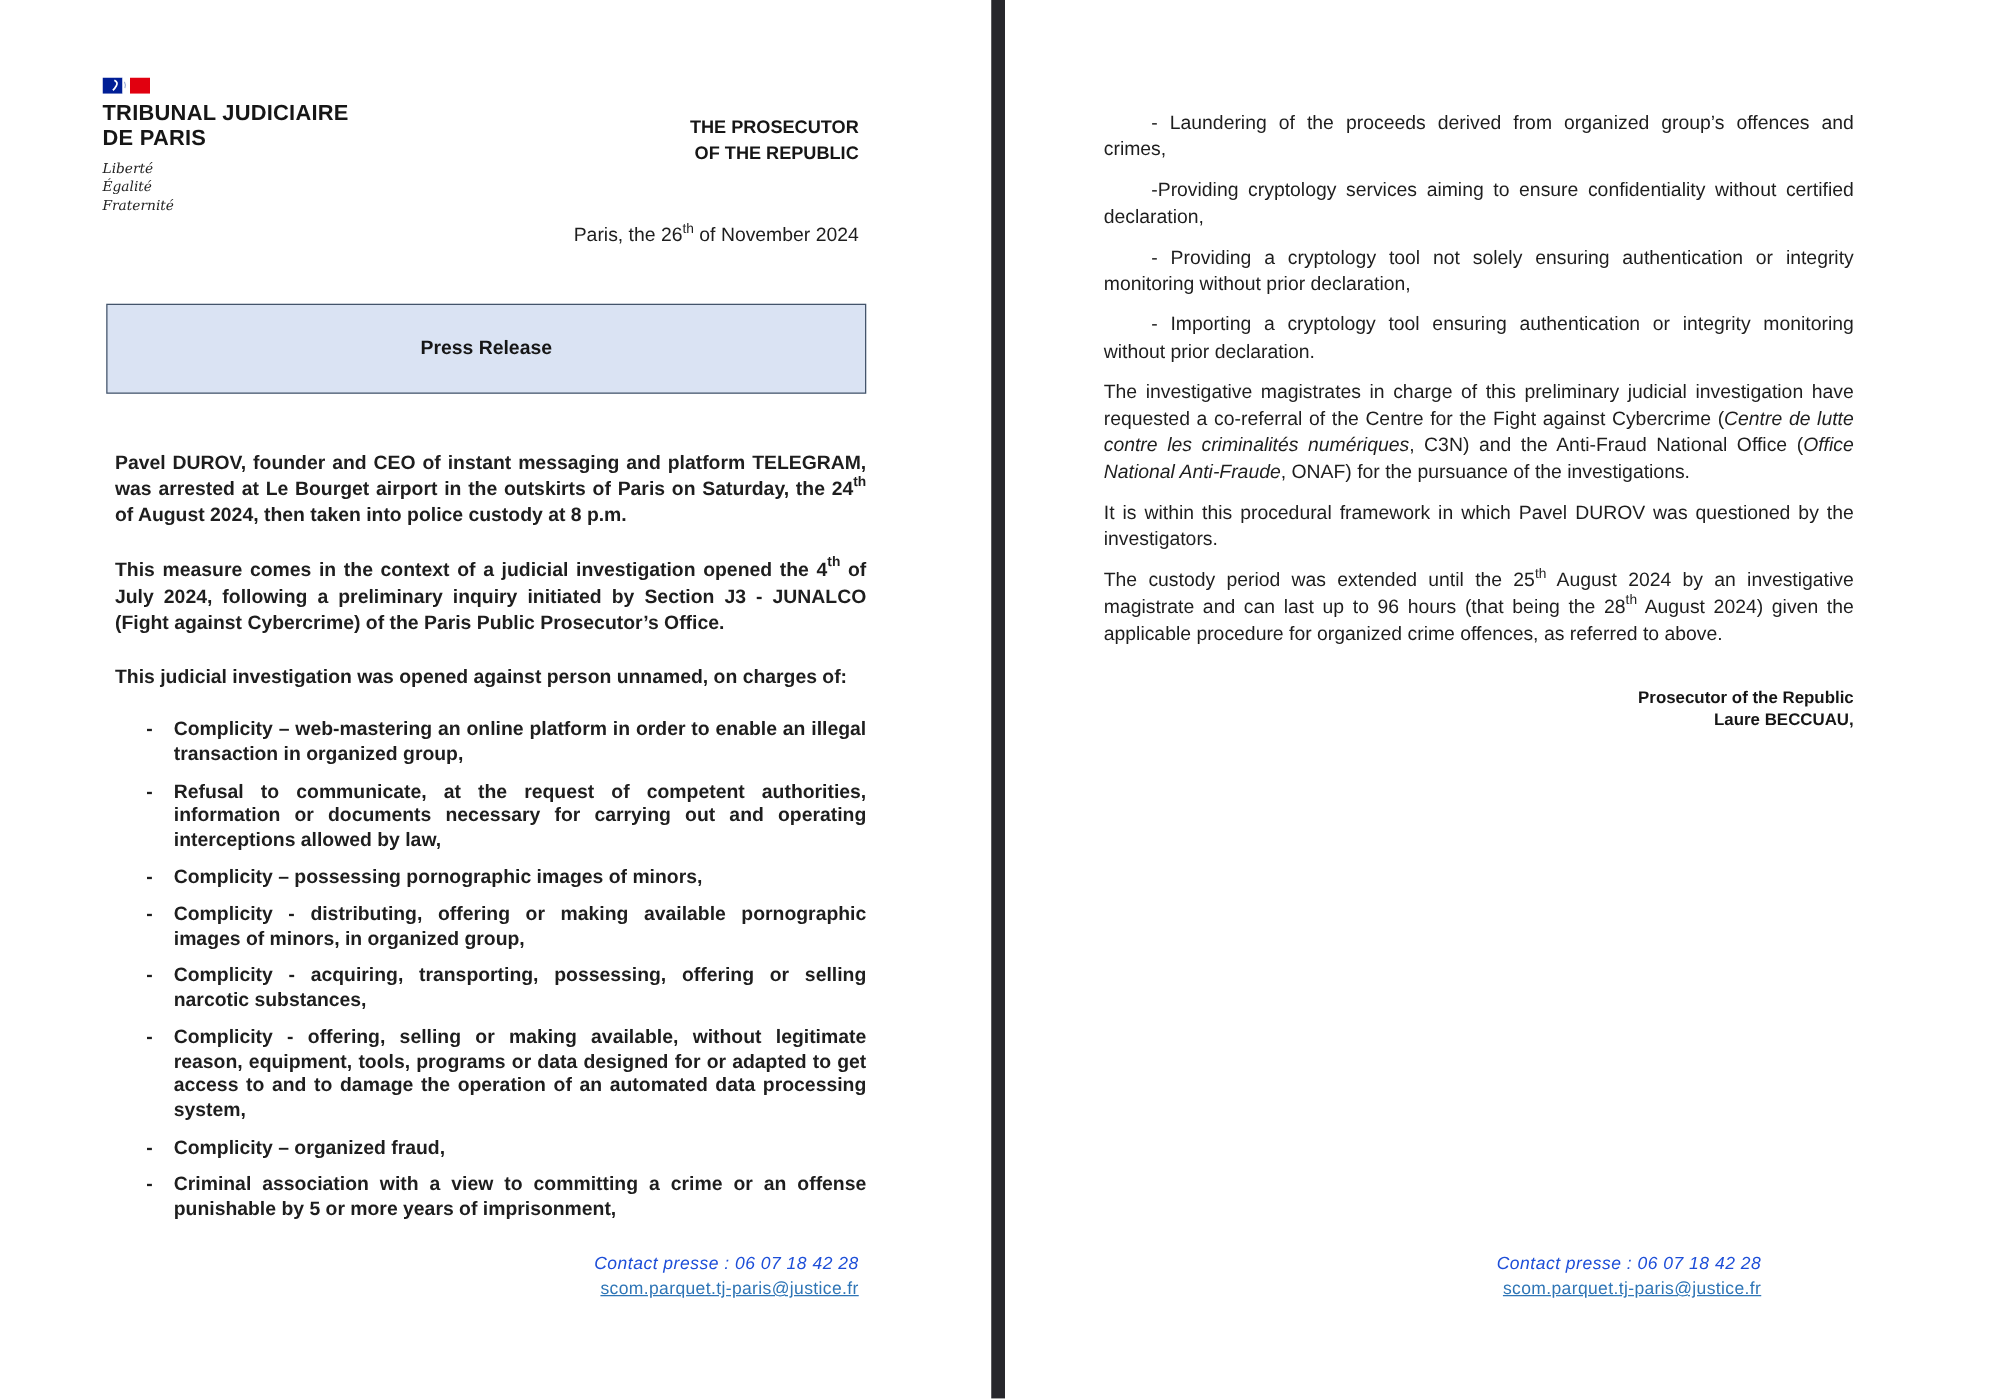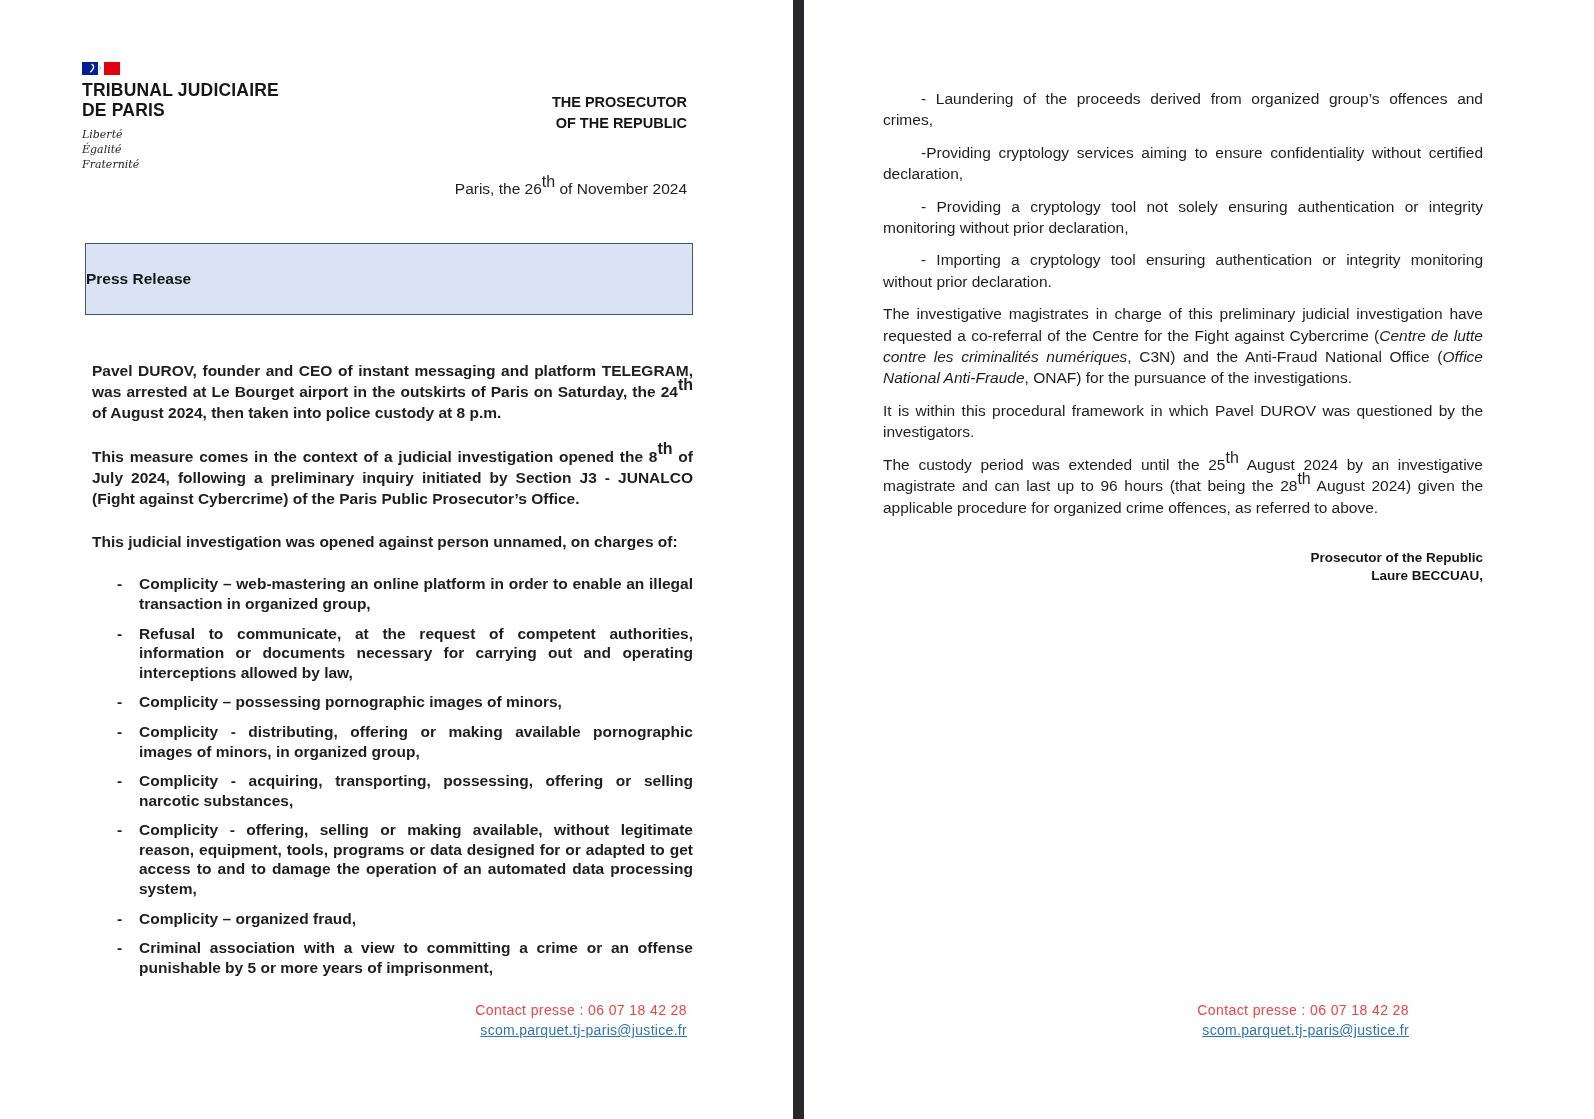--- a/index.html
+++ b/index.html
@@ -19,21 +19,21 @@
   .flag { display:block; margin-bottom:5px; }
   .org { font-size:17.5px; font-weight:bold; line-height:20px; letter-spacing:0.2px; color:#161616; }
   .motto { margin-top:7px; font-family:"DejaVu Serif","Liberation Serif",serif; font-style:italic; font-size:11px; line-height:15px; color:#222; }
 
   .office { position:absolute; right:106px; top:92px; text-align:right; font-weight:bold; font-size:14.5px; line-height:21px; color:#161616; }
   .dateline { position:absolute; right:106px; top:180px; font-size:15.5px; }
 
   .banner {
     position:absolute; left:85px; top:243px; width:608px; height:72px; box-sizing:border-box;
     background:#dae3f3; border:1px solid #44546a;
-    display:flex; align-items:center; justify-content:flex-start;
+    display:flex; align-items:center; justify-content:center;
     font-weight:bold; font-size:15.5px; color:#161616;
   }
 
   .body1 { position:absolute; left:92px; top:360px; width:601px; font-size:15.5px; line-height:21.2px; text-align:justify;font-weight:bold; }
   .body1 .para { margin:0 0 22px 0; }
 
   .charges { margin-top:0; }
   .charge { display:flex; margin-bottom:9.5px; line-height:19.8px; }
   .dash { flex:0 0 22px; margin-left:25px; }
   .ctext { flex:1; text-align:justify; }
@@ -41,24 +41,24 @@
   .body2 { position:absolute; left:79px; top:88px; width:600px; font-size:15.5px; line-height:21.4px; text-align:justify; }
   .body2 .para { margin:0 0 11px 0; }
   .indent { text-indent:38px; }
   .gap-top { margin-top:31px; }
 
   .signature { margin-top:31px; text-align:right; font-weight:bold; font-size:13.5px; line-height:18px; color:#161616; }
 
   .footer { position:absolute; text-align:right; font-size:14px; }
   .f1 { right:106px; top:1002px; }
   .f2 { right:115px; top:1002px; }
-  .contact { color:#ef4444; letter-spacing:0.4px; margin-bottom:4px; }
+  .contact { color:#1d4ed8; letter-spacing:0.4px; margin-bottom:4px;font-style:italic; }
   .email { color:#2e75b6; text-decoration:underline; letter-spacing:0.3px; display:inline-block; }
 
-  sup { font-size:16px; line-height:0; position:relative; top:-1px; vertical-align:super; }
+  sup { font-size:11px; line-height:0; position:relative; top:-1px; vertical-align:super; }
   em { font-style:italic; }
 </style>
 </head>
 <body>
 
 <div class="canvas">
 
   <section class="page page1">
 
     <div class="brand">
@@ -86,21 +86,21 @@
     </div>
 
     <div class="dateline"><span>Paris, the 26</span><sup>th</sup><span> of November 2024</span></div>
 
     <div class="banner">
       <span>Press Release</span>
     </div>
 
     <div class="body1">
       <p class="para"><span>Pavel DUROV, founder and CEO of instant messaging and platform TELEGRAM, was arrested at Le Bourget airport in the outskirts of Paris on Saturday, the 24</span><sup>th</sup><span> of August 2024, then taken into police custody at 8 p.m.</span></p>
-      <p class="para"><span>This measure comes in the context of a judicial investigation opened the 8</span><sup>th</sup><span> of July 2024, following a preliminary inquiry initiated by Section J3 - JUNALCO (Fight against Cybercrime) of the Paris Public Prosecutor’s Office.</span></p>
+      <p class="para"><span>This measure comes in the context of a judicial investigation opened the 4</span><sup>th</sup><span> of July 2024, following a preliminary inquiry initiated by Section J3 - JUNALCO (Fight against Cybercrime) of the Paris Public Prosecutor’s Office.</span></p>
       <p class="para">This judicial investigation was opened against person unnamed, on charges of:</p>
 
       <div class="charges">
         <div class="charge">
           <span class="dash">-</span>
           <span class="ctext">Complicity – web-mastering an online platform in order to enable an illegal transaction in organized group,</span>
         </div>
         <div class="charge">
           <span class="dash">-</span>
           <span class="ctext">Refusal to communicate, at the request of competent authorities, information or documents necessary for carrying out and operating interceptions allowed by law,</span>

